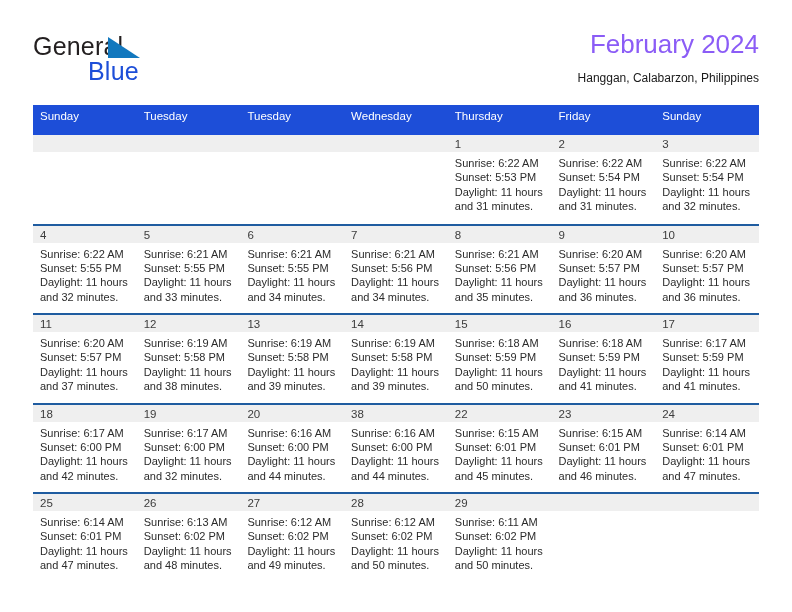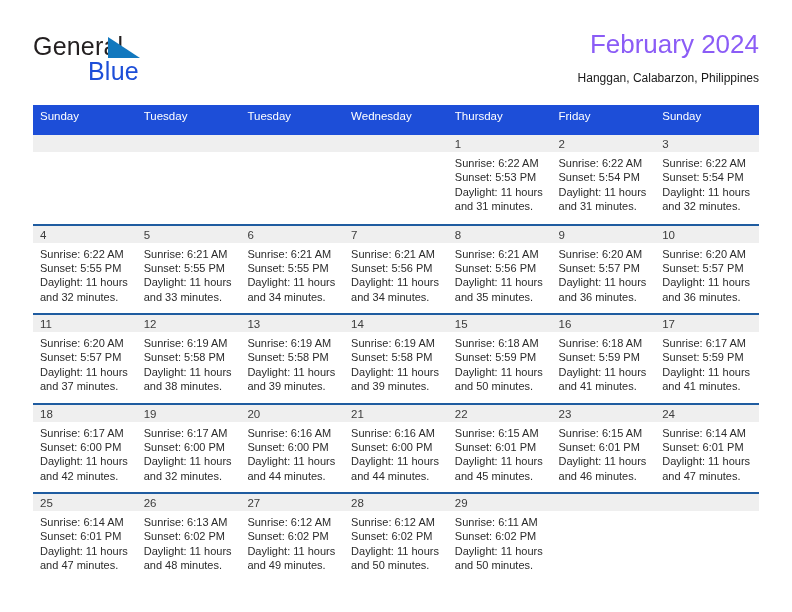--- a/index.html
+++ b/index.html
@@ -345,21 +345,21 @@
             <td>
               <div class="daynum-band">20</div>
               <div class="info">
                 <div>Sunrise: 6:16 AM</div>
                 <div>Sunset: 6:00 PM</div>
                 <div>Daylight: 11 hours</div>
                 <div>and 44 minutes.</div>
               </div>
             </td>
             <td>
-              <div class="daynum-band">21</div>
+              <div class="daynum-band">38</div>
               <div class="info">
                 <div>Sunrise: 6:16 AM</div>
                 <div>Sunset: 6:00 PM</div>
                 <div>Daylight: 11 hours</div>
                 <div>and 44 minutes.</div>
               </div>
             </td>
             <td>
               <div class="daynum-band">22</div>
               <div class="info">

